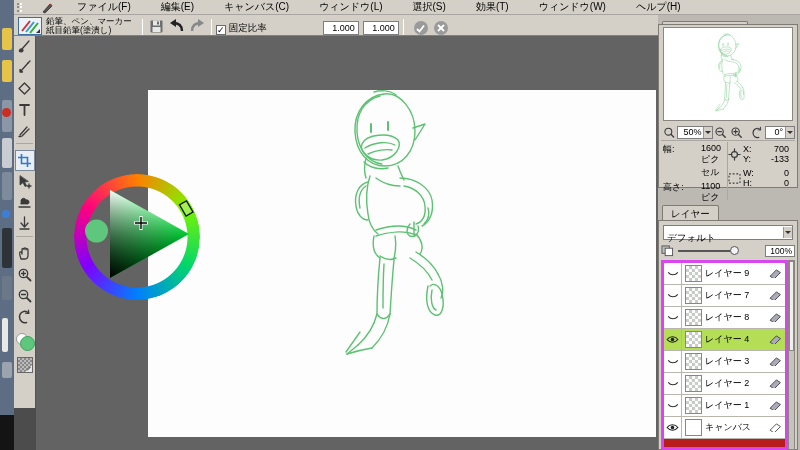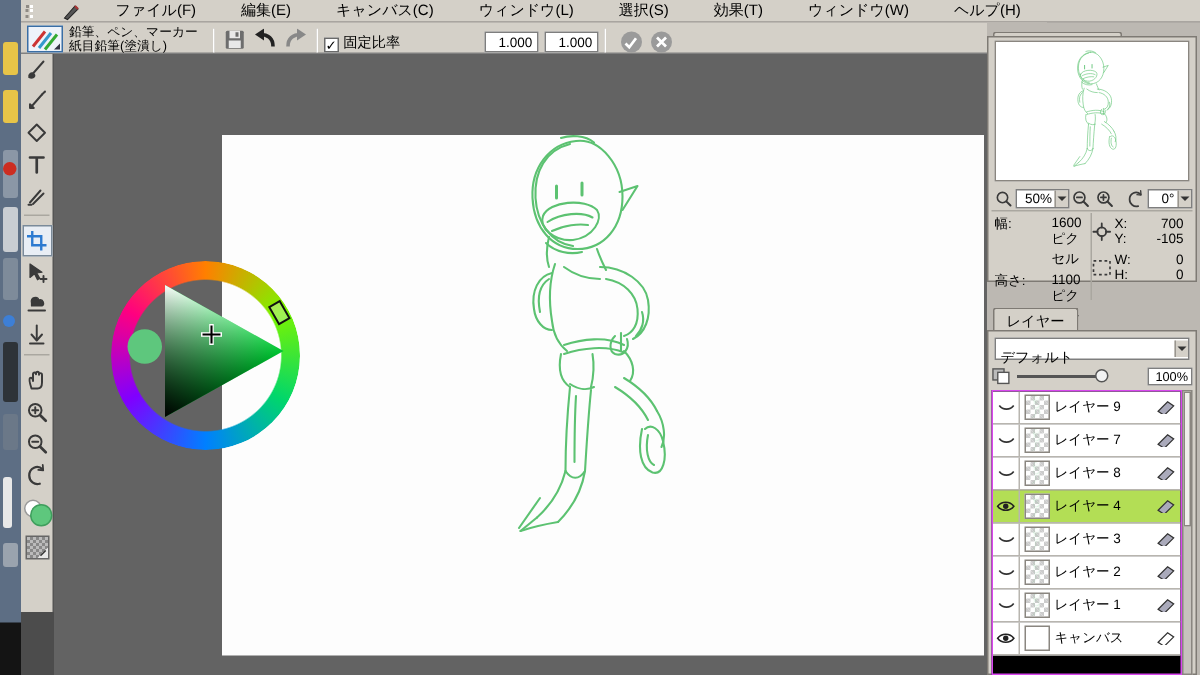--- a/index.html
+++ b/index.html
@@ -64,21 +64,21 @@
   .xyrow .lab { width:16px; }
   .xyrow .val { flex:1; text-align:right; padding-right:2px; }
 
   
   .blendbox { position:absolute; left:4px; top:4px; width:130px; height:15px; background:#fff; border:1px solid #7e7e7e; display:flex; align-items:center; font-size:9.5px; }
   .blendbox .val { flex:1; padding-left:3px;margin-top:12px; }
   .oprow { position:absolute; left:2px; top:22px; width:134px; height:15px; display:flex; align-items:center; }
   .sld { flex:1; height:2px; background:#555; margin:0 4px; position:relative; }
   .knob { position:absolute; right:-1px; top:-4px; width:9px; height:9px; border-radius:50%; background:#f2f2f2; border:1px solid #555; }
   .opbox { width:30px; height:12px; background:#fff; border:1px solid #7e7e7e; font-size:8.5px; text-align:right; padding-right:2px;margin-left:23px; }
-  .layerlist { position:absolute; left:2px; top:39px; width:127px; height:190px; background:#000000; border:1px solid #d946ef; overflow:hidden; }
+  .layerlist { position:absolute; left:2px; top:39px; width:127px; height:190px; background:#b91c1c; border:3px solid #d946ef; overflow:hidden; }
   .lrow { height:22px; display:flex; align-items:center; border-bottom:1px solid #b8b5af; background:#fff; }
   .lrow.sel { background:#b3de55; }
   .eyecell { width:18px; display:flex; justify-content:center; border-right:1px solid #b8b5af; align-self:stretch; align-items:center; }
   .lthumb { width:17px; height:17px; margin:0 3px; border:1px solid #8a8680; background-color:#fff;
     background-image:linear-gradient(45deg,#ccc 25%,transparent 25%,transparent 75%,#ccc 75%),linear-gradient(45deg,#ccc 25%,transparent 25%,transparent 75%,#ccc 75%);
     background-size:6px 6px; background-position:0 0,3px 3px; position:relative; }
   .lthumb.plain { background-image:none; }
   .lname { flex:1; font-size:9px; white-space:nowrap; }
   .pencell { width:16px; }
   .lscroll { position:absolute; left:129px; top:39px; width:7px; height:190px; background:#c6c3bd; border:1px solid #8a8680; }
@@ -410,21 +410,21 @@
               <circle cx="7" cy="7" r="3.2"></circle>
               <path d="M7 1 L7 4 M7 10 L7 13 M1 7 L4 7 M10 7 L13 7"></path>
             </svg>
           <div style="flex:1;">
             <div class="xyrow">
                 <span class="lab">X:</span>
                 <span class="val">700</span>
               </div>
             <div class="xyrow">
                 <span class="lab">Y:</span>
-                <span class="val">-105</span>
+                <span class="val">-133</span>
               </div>
           </div>
         </div>
         <div style="display:flex;align-items:center;margin-top:4px;">
           <svg width="13" height="11" viewBox="0 0 14 12">
               <rect x="1" y="1" width="12" height="10" fill="none" stroke="#3a3a3a" stroke-width="1.2" stroke-dasharray="2 2"></rect>
             </svg>
           <div style="flex:1;">
             <div class="xyrow">
                 <span class="lab">W:</span>

